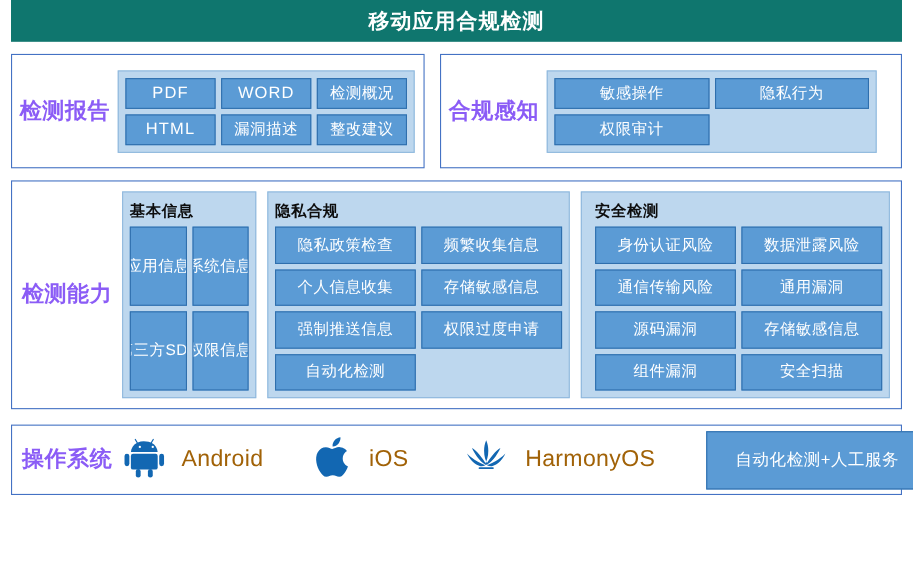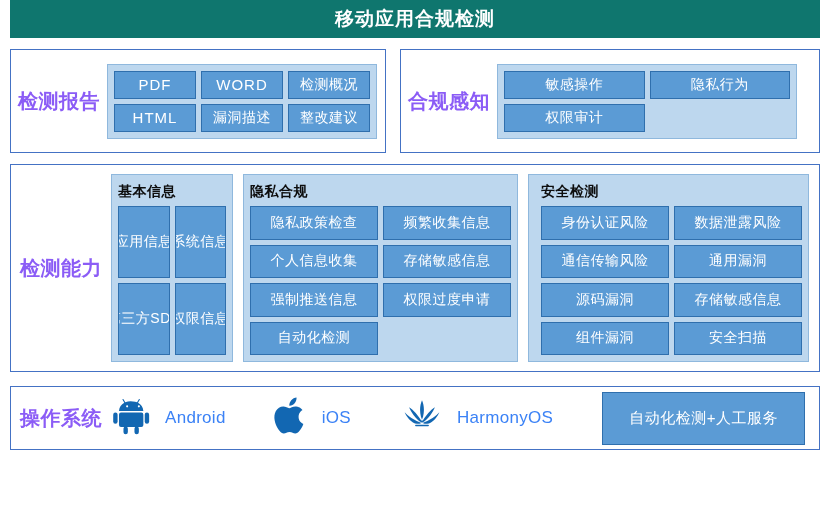--- a/index.html
+++ b/index.html
@@ -152,22 +152,22 @@
     align-items: center;
     gap: 0;
   }
   .os-item {
     display: flex;
     align-items: center;
     gap: 10px;
     margin-right: 46px;
   }
   .os-name {
-    font-size: 17px;
-    color: #3b82f6;
+    font-size: 21px;
+    color: #a16207;
     letter-spacing: 0.3px;
   }
   .os-icon { display: block; }
   .os-service {
     margin-left: auto;
     background: #5b9bd5;
     border: 1px solid #2f6fad;
     color: #ffffff;
     font-size: 15px;
     padding: 16px 26px;

